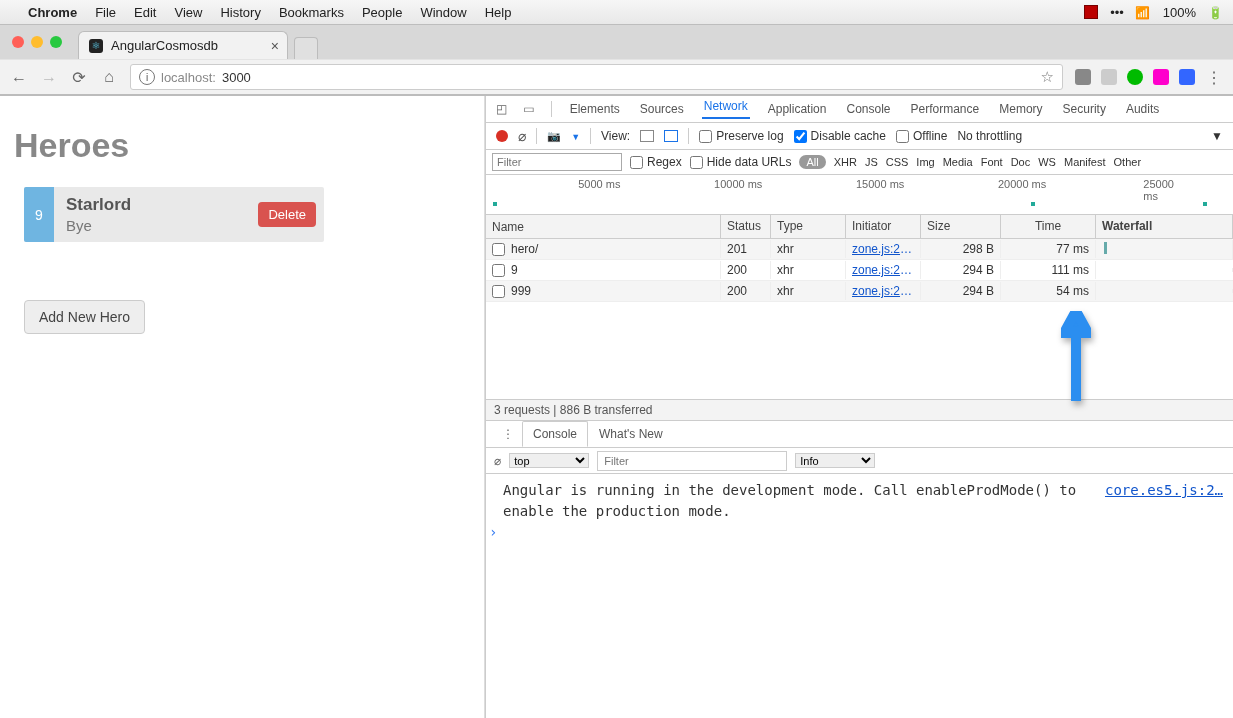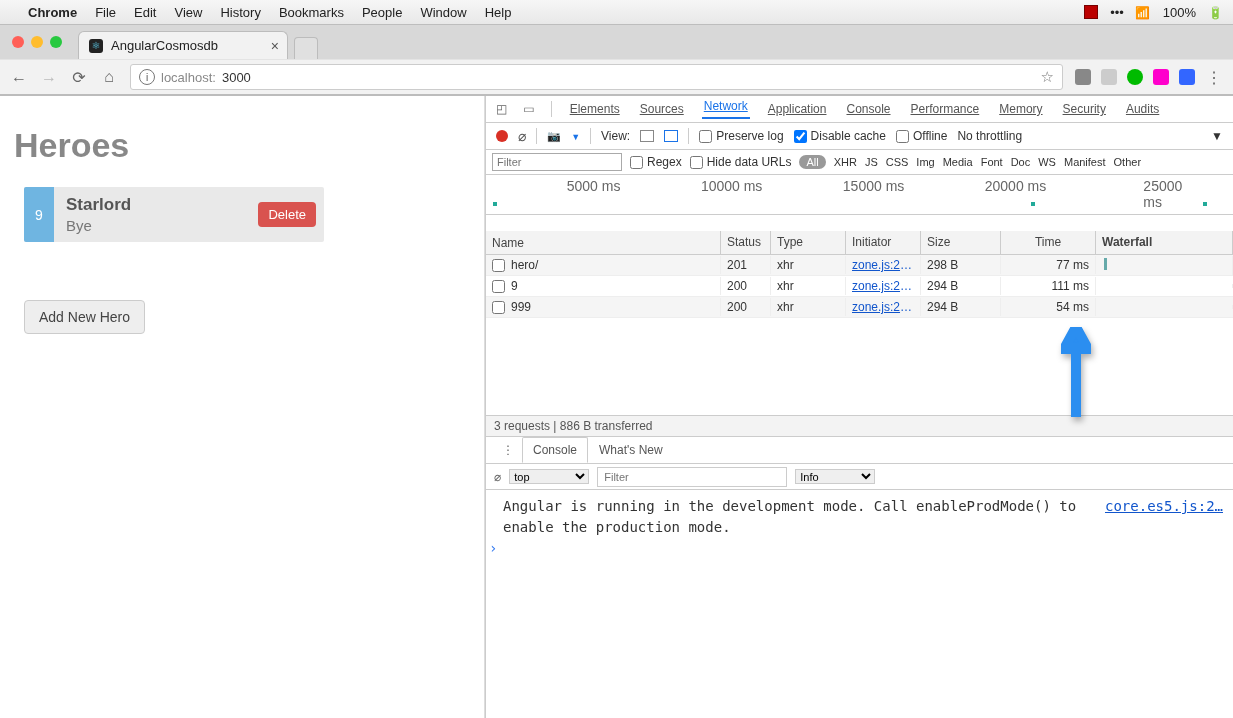--- a/index.html
+++ b/index.html
@@ -44,50 +44,50 @@
   .hero-text .name{font-weight:600;color:#555;font-size:17px;}
   .hero-text .say{color:#777;font-size:15px;margin-top:2px;}
   .del-btn{background:#d9534f;color:#fff;border:none;border-radius:4px;padding:5px 10px;font-size:13px;margin-right:8px;cursor:pointer;}
   .add-btn{background:#eee;border:1px solid #ccc;border-radius:4px;padding:8px 14px;font-size:14px;color:#444;margin:40px 0 0 10px;cursor:pointer;}
   
   
   .devtools{flex:1;display:flex;flex-direction:column;background:#fff;border-left:1px solid #ccc;font-size:12px;color:#333;}
   .dt-tabs{height:27px;border-bottom:1px solid #ccc;display:flex;align-items:center;gap:16px;padding:0 10px;}
   .dt-tabs .ico{color:#666;}
   .dt-tabs .sep{width:1px;height:16px;background:#ccc;}
-  .dt-tabs .tabitem{color:#555;padding:0 2px;text-decoration:underline;}
+  .dt-tabs .tabitem{color:#555;padding:0 2px;}
   .dt-tabs .tabitem.active{color:#1a73e8;border-bottom:2px solid #1a73e8;padding-bottom:4px;}
   .dt-toolbar{height:27px;border-bottom:1px solid #ccc;display:flex;align-items:center;gap:10px;padding:0 10px;}
   .rec-dot{width:12px;height:12px;border-radius:50%;background:#d93025;}
   .clear-ico::before{content:"\2300";font-size:14px;color:#555;}
   .cam-ico::before{content:"\1F4F7";font-size:11px;}
   .funnel{color:#1a73e8;}
   .funnel::before{content:"\25BC";font-size:9px;}
   .view-ico{width:14px;height:12px;border:1px solid #888;display:inline-block;}
   .cb{display:flex;align-items:center;gap:4px;}
   .cb input{margin:0;}
   .dt-filterbar{height:25px;border-bottom:1px solid #ccc;display:flex;align-items:center;gap:8px;padding:0 6px;}
   .dt-filterbar input.filter{width:130px;height:18px;border:1px solid #aaa;font-size:11px;padding:0 4px;}
   .pill{background:#999;color:#fff;border-radius:8px;padding:1px 7px;font-size:11px;}
   .ftype{color:#333;font-size:11px;}
-  .timeline{height:40px;border-bottom:1px solid #ccc;position:relative;font-size:14px;color:#666;text-decoration:underline;}
+  .timeline{height:40px;border-bottom:1px solid #ccc;position:relative;font-size:11px;color:#666;text-decoration:underline;}
   .timeline .tick{position:absolute;top:3px;transform:translateX(-100%);}
   .tl-mark{position:absolute;bottom:8px;width:4px;height:4px;background:#2a9;}
   
   .net-table{flex:0 0 auto;}
-  .nt-head{display:flex;border-bottom:1px solid #ccc;background:#f3f3f3;height:24px;align-items:stretch;margin-top:16px;}
+  .nt-head{display:flex;border-bottom:1px solid #ccc;background:#f3f3f3;height:24px;align-items:stretch;}
   .nt-head>div{border-right:1px solid #ccc;padding:4px 6px;color:#444;}
   .nt-row{display:flex;height:21px;align-items:center;border-bottom:1px solid #eee;}
   .nt-row:nth-child(odd){background:#f5f5f5;}
   .nt-row>div{border-right:1px solid #eee;padding:2px 6px;overflow:hidden;white-space:nowrap;text-overflow:ellipsis;}
   .c-name{width:235px;display:flex;align-items:center;gap:6px;}
   .c-status{width:50px;}
   .c-type{width:75px;}
   .c-init{width:75px;color:#15c;text-decoration:underline;}
-  .c-size{width:80px;}
+  .c-size{width:80px;text-align:right;}
   .c-time{width:95px;text-align:right;}
   .c-water{flex:1;font-weight:bold;}
   .net-body{height:160px;position:relative;}
   .arrow-annot{position:absolute;left:575px;top:72px;pointer-events:none;}
   .arrow-annot svg{filter:drop-shadow(2px 4px 3px rgba(0,0,0,.3));}
   
   .net-status{height:22px;border-top:1px solid #ccc;border-bottom:1px solid #ccc;background:#f3f3f3;padding:3px 8px;color:#555;}
   
   .drawer-tabs{height:27px;border-bottom:1px solid #ccc;display:flex;align-items:center;gap:0;padding:0 8px;}
   .drawer-tabs .menu::before{content:"\22EE";color:#666;padding:0 8px;}

